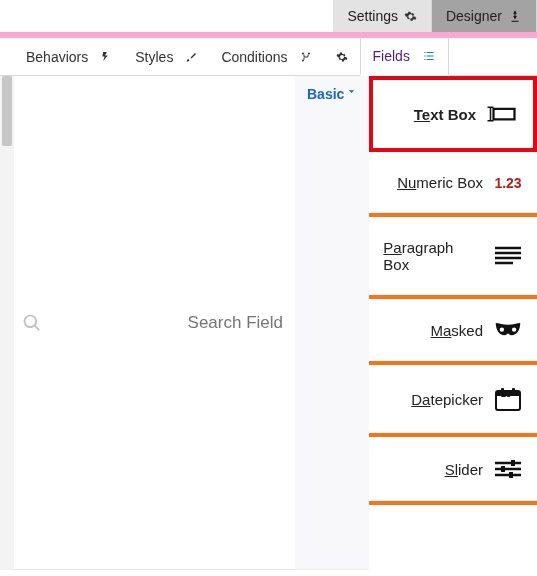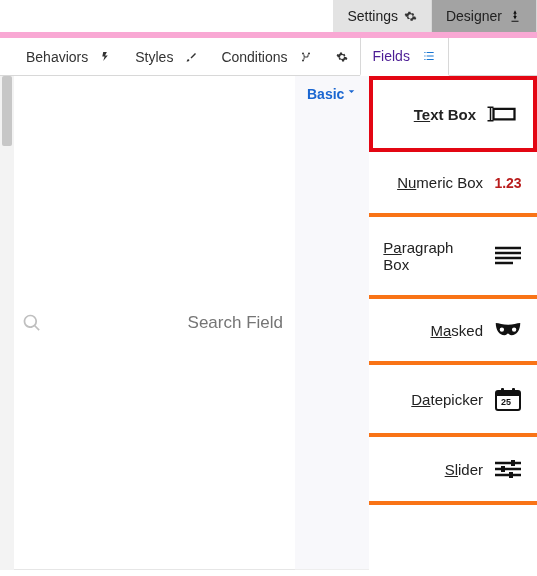--- a/index.html
+++ b/index.html
@@ -266,21 +266,21 @@
 
       <div class="fielditem">
         <span class="lbl"><span class="u">Da</span><span>tepicker</span></span>
         <span class="ficon" style="position:relative;">
           <svg width="26" height="24" viewBox="0 0 26 24">
               <rect x="1" y="4" width="24" height="19" rx="2" fill="#fff" stroke="#111" stroke-width="2"></rect>
               <rect x="1" y="4" width="24" height="5" fill="#111"></rect>
               <rect x="6" y="1" width="3" height="6" rx="1" fill="#111"></rect>
               <rect x="17" y="1" width="3" height="6" rx="1" fill="#111"></rect>
             </svg>
-          <span style="position:absolute;top:10px;left:0;width:26px;text-align:center;font-size:9px;font-weight:700;color:#111;">25</span>
+          <span style="position:absolute;top:2px;left:0;width:26px;text-align:center;font-size:9px;font-weight:700;color:#111;">25</span>
         </span>
       </div>
 
       <div class="fielditem">
         <span class="lbl"><span class="u">Sl</span><span>ider</span></span>
         <span class="ficon">
           <svg width="26" height="20" viewBox="0 0 26 20">
               <path stroke="#111" stroke-width="2.5" d="M0 4h26M0 10h26M0 16h26"></path>
               <rect x="16" y="1" width="4" height="6" fill="#111"></rect>
               <rect x="6" y="7" width="4" height="6" fill="#111"></rect>

